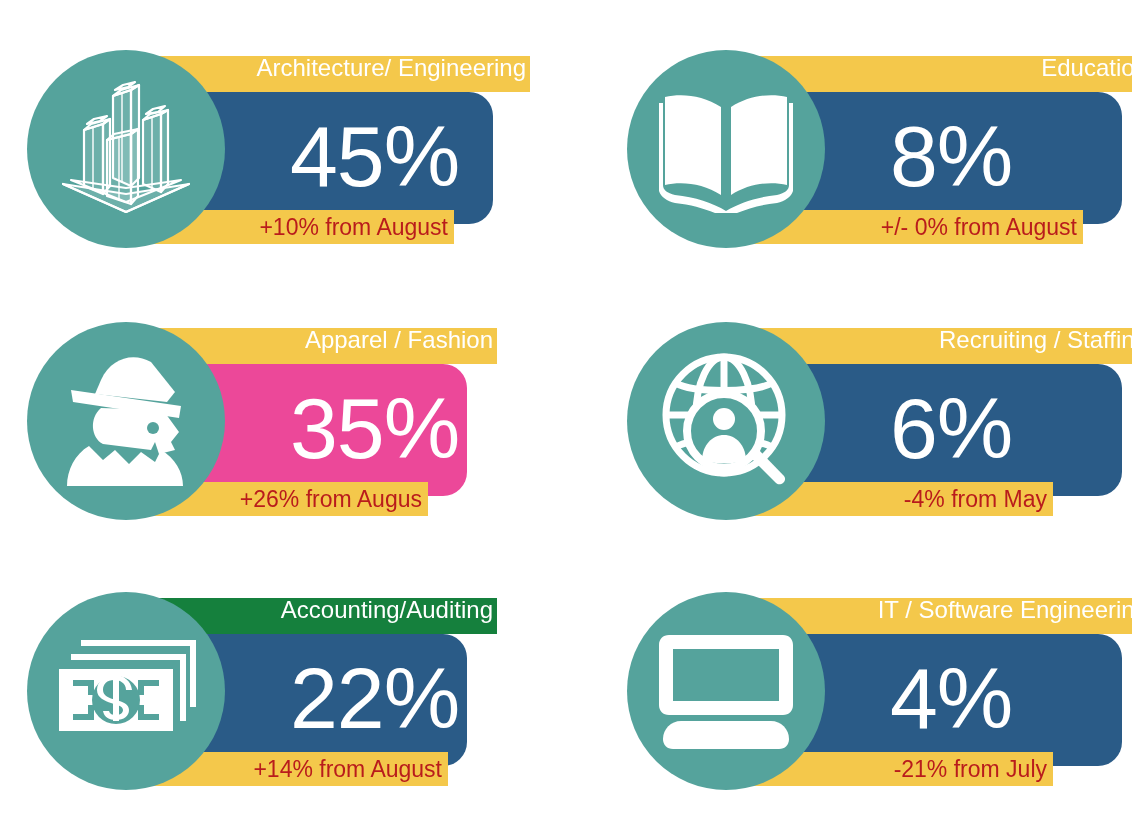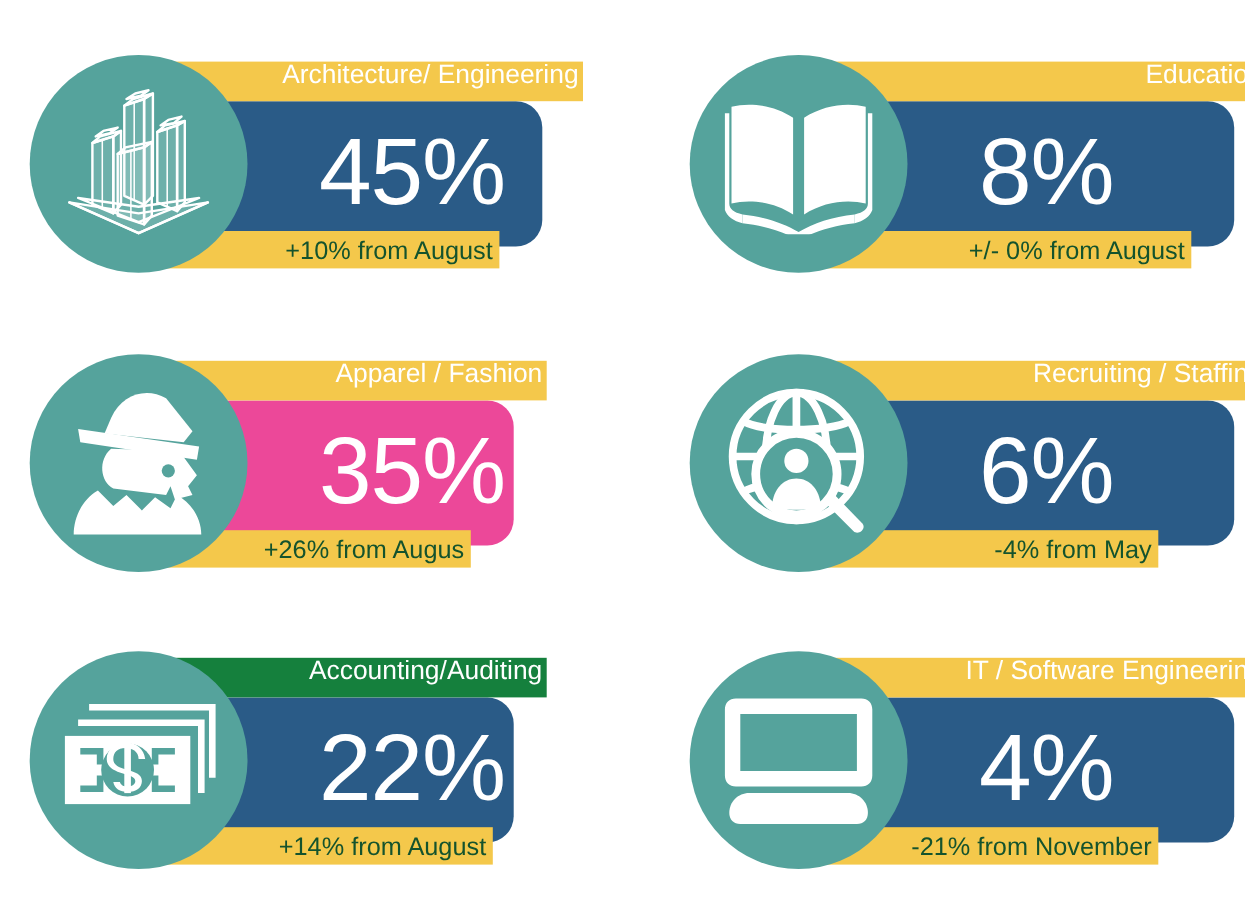--- a/index.html
+++ b/index.html
@@ -49,21 +49,21 @@
   }
 
   
   .foot-band{
     position:absolute;left:113px;top:182px;height:34px;
     z-index:2;overflow:hidden;
     display:flex;align-items:center;justify-content:flex-end;
     box-sizing:border-box;padding-right:6px;
   }
   .foot-band span{
-    color:#14532d;font-size:23px;line-height:1;
+    color:#b91c1c;font-size:23px;line-height:1;
     white-space:nowrap;font-weight:400;
   }
 </style>
 </head>
 <body>
 
 <div id="grid">
     <div class="card" style="left: 27px; top: 28px;">
     <div class="title-band" style="width: 390px; background: rgb(244, 200, 75);">
       <span>Architecture/ Engineering</span>
@@ -240,21 +240,21 @@
       </div>
   </div>
     <div class="card" style="left: 627px; top: 570px;">
     <div class="title-band" style="width: 412px; background: rgb(244, 200, 75);">
       <span>IT / Software Engineering</span>
     </div>
     <div class="pill" style="width: 338px; background: rgb(42, 91, 135);">
       <div class="pct">4%</div>
     </div>
     <div class="foot-band" style="width: 313px; background: rgb(244, 200, 75);">
-      <span>-21% from November</span>
+      <span>-21% from July</span>
     </div>
     <div class="disc" style="background: rgb(85, 163, 156);">
     <svg width="142" height="128" viewBox="0 0 142 128">
       <g fill="#ffffff">
 
         <path d="M14 8 C8 8 4 12 4 18 L4 78 C4 84 8 88 14 88
                  L128 88 C134 88 138 84 138 78 L138 18
                  C138 12 134 8 128 8 Z
                  M18 22 L124 22 L124 74 L18 74 Z"></path>
 

